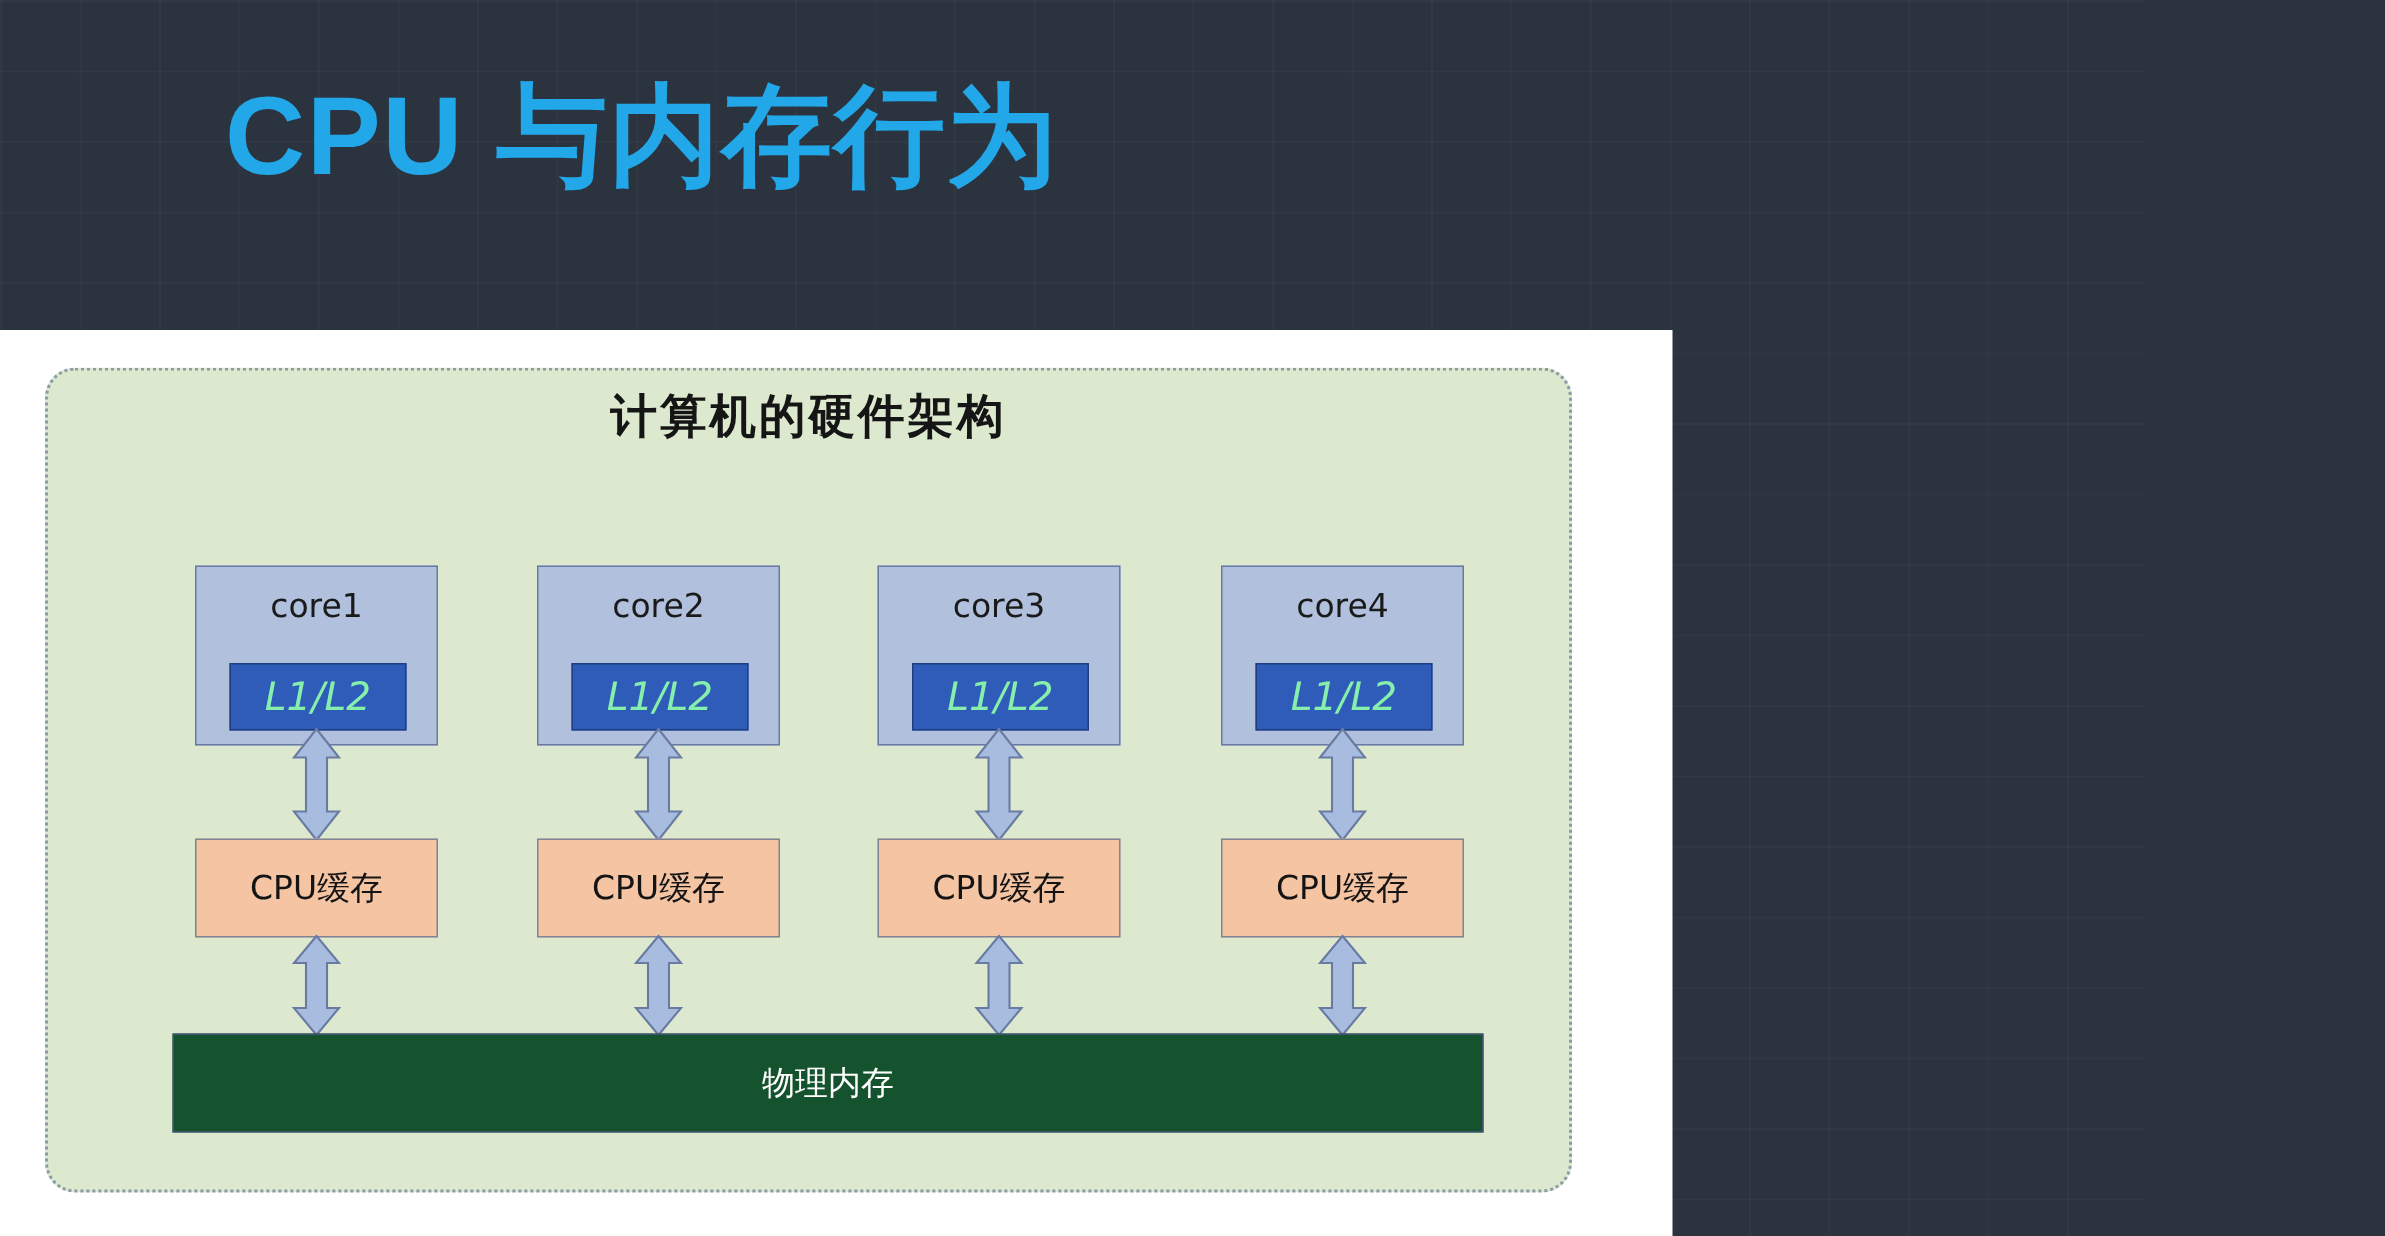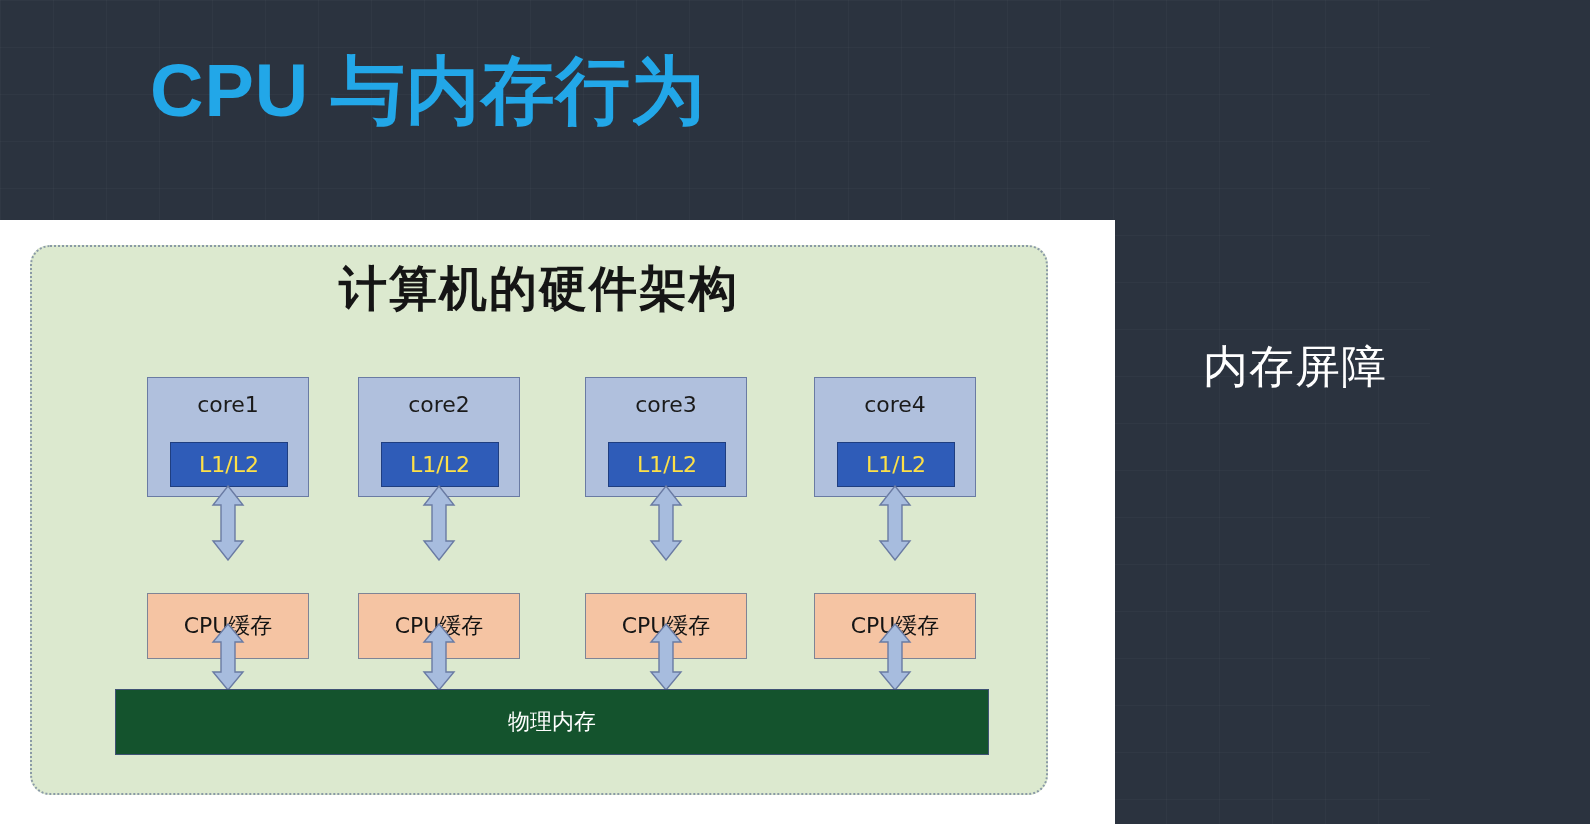--- a/index.html
+++ b/index.html
@@ -62,34 +62,34 @@
     border-radius: 20px;
     box-sizing: border-box;
   }
 
   .diagram-title {
     position: absolute;
     left: 0;
     top: 10px;
     width: 1014px;
     text-align: center;
-    font-size: 48px;
+    font-size: 31px;
     font-weight: bold;
     color: #151515;
     letter-spacing: 2px;
     font-family: "DejaVu Sans", "Liberation Sans", sans-serif;
   }
 
   
   .col {
     position: absolute;
     top: 130px;      
     width: 162px;
   }
-  .col-1 { left: 115px; }   
+  .col-1 { left: 98px; }   
   .col-2 { left: 326px; }  
   .col-3 { left: 553px; }  
   .col-4 { left: 782px; }  
 
   .core-box {
     position: relative;
     width: 162px;
     height: 120px;
     background: #b0c0dd;
     border: 1.5px solid #6a7ba3;
@@ -110,41 +110,41 @@
     left: 22px;
     top: 64px;
     width: 118px;
     height: 45px;
     background: #2f5cb8;
     border: 1.5px solid #1f3e80;
     box-sizing: border-box;
     display: flex;
     align-items: center;
     justify-content: center;
-    font-size: 22px;
-    color: #fde047;
-    font-family: "DejaVu Sans", "Liberation Sans", sans-serif;
+    font-size: 26px;
+    color: #86efac;
+    font-family: "DejaVu Sans", "Liberation Sans", sans-serif;
+    font-style: italic;
   }
 
   .cache-box {
     position: absolute;
     top: 182px;      
     left: 0;
     width: 162px;
     height: 66px;
     background: #f5c4a3;
     border: 1.5px solid #7e8496;
     box-sizing: border-box;
     display: flex;
     align-items: center;
     justify-content: center;
     font-size: 22px;
     color: #141414;
     font-family: "DejaVu Sans", "Liberation Sans", sans-serif;
-    margin-top: 34px;
   }
 
   
   .arrow {
     position: absolute;
     left: 63px;      
     width: 36px;
   }
   .arrow svg { display: block; }
   .arrow-upper { top: 108px; height: 76px; }   
@@ -269,16 +269,15 @@
           </svg>
         </div>
       </div>
 
       <div class="memory-bar">物理内存</div>
 
     </div>
   </div>
 
   <div class="bullet-list">
-    <div class="bullet-item">内存屏障</div>
   </div>
 
 </div>
 
 </body></html>

